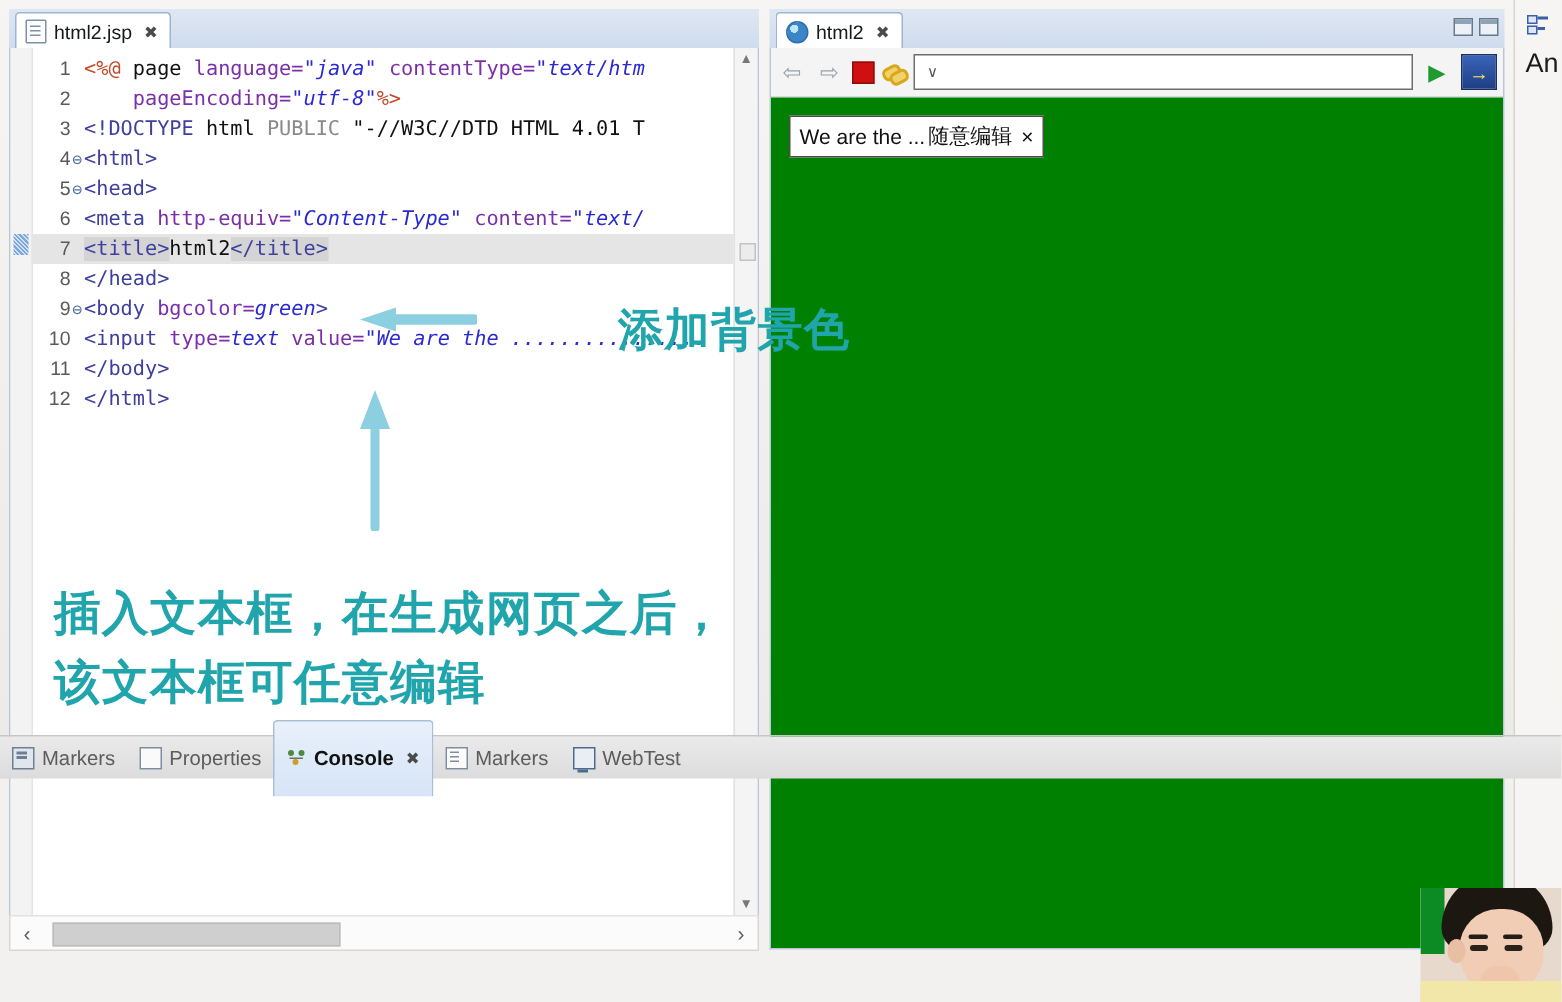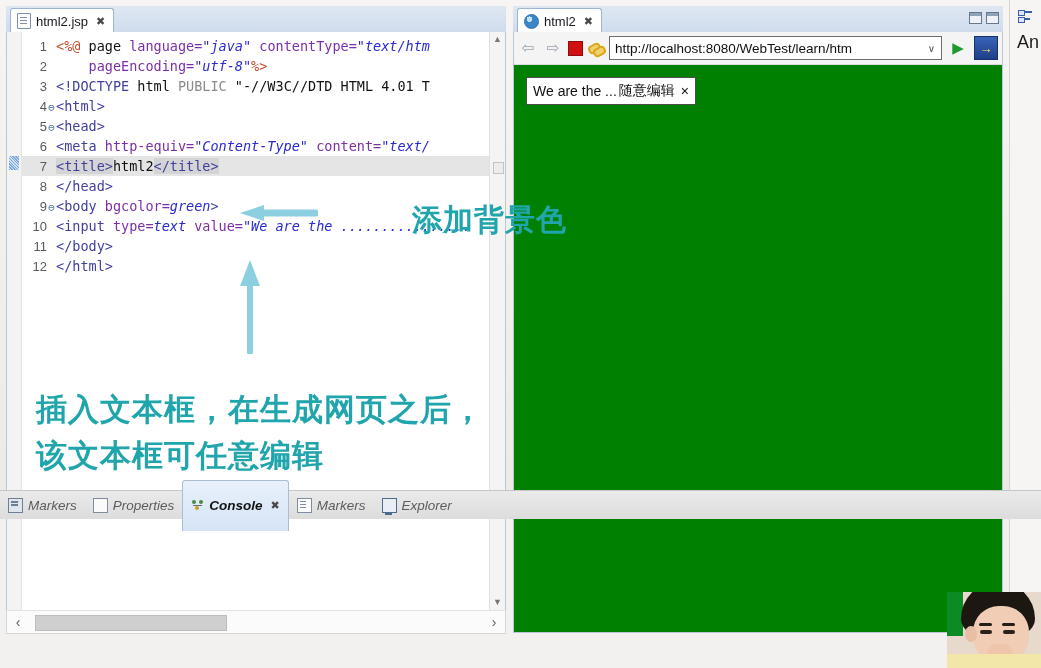--- a/index.html
+++ b/index.html
@@ -116,21 +116,21 @@
   .outline-ico{position:absolute;left:8px;top:10px;width:14px;height:13px;}
   .outline-ico b{position:absolute;left:0;width:5px;height:4px;border:1px solid #3a5fa8;background:#dce8fa;}
   .outline-ico u{position:absolute;left:7px;height:2px;background:#3a5fa8;}
   .outline-label{position:absolute;left:7px;top:32px;font-size:18px;color:#1b1b1b;}
 
   
   #bottom-bar{position:absolute;left:0;bottom:0;width:1041px;height:28px;
     background:linear-gradient(#eaeaea,#dcdcdc);border-top:1px solid #c6c6c6;
     display:flex;align-items:center;}
   .vtab{display:flex;align-items:center;gap:5px;height:26px;padding:12px 8px;
-    font-size:13.5px;color:#5c5c5c;white-space:nowrap;font-style:italic;}
+    font-size:13.5px;color:#5c5c5c;white-space:nowrap;}
   .vtab.active{background:linear-gradient(#e8f0fb,#d6e4f6);border:1px solid #a9bdd6;
     border-bottom:none;color:#111;font-weight:bold;border-radius:3px 3px 0 0;}
   .vico{width:13px;height:13px;display:inline-block;}
   .vico.markers{background:#dfe6ee;border:1px solid #6f7f93;position:relative;}
   .vico.markers::after{content:"";position:absolute;left:2px;top:2px;width:7px;height:2px;
     background:#6f7f93;box-shadow:0 3px 0 #6f7f93;}
   .vico.props{background:#fafafa;border:1px solid #7d8c9e;}
   .vico.props::after{content:"";position:absolute;}
   .vico.servers{position:relative;background:transparent;}
   .vico.servers::before{content:"";position:absolute;left:1px;top:1px;width:4px;height:4px;
@@ -223,21 +223,20 @@
       </div>
     </div>
 
     <div id="browser-body">
       <div class="btoolbar">
         <div class="nav-ico">⇦</div>
         <div class="nav-ico">⇨</div>
         <div class="stop-ico"></div>
         <div class="link-ico"></div>
         <div class="urlbox">
-          <span class="u-text">http://localhost:8080/WebTest/learn/htm</span>
           <span class="u-caret">∨</span>
         </div>
         <div class="go-ico">▶</div>
         <div class="open-ico">→</div>
       </div>
 
       <div class="page-canvas">
         <div class="fake-input">
           <span>We are the ...</span>
           <span class="ime">随意编辑</span>
@@ -282,21 +281,21 @@
         <span class="vico servers"></span>
         <span>Console</span>
         <span class="tab-close">✖</span>
       </div>
       <div class="vtab">
         <span class="vico snip"></span>
         <span>Markers</span>
       </div>
       <div class="vtab">
         <span class="vico console"></span>
-        <span>Explorer</span>
+        <span>WebTest</span>
       </div>
     </div>
 
   <div id="photo">
     <div class="greenL"></div>
     <div class="hair"></div>
     <div class="face"></div>
     <div class="ear"></div>
     <div class="browL"></div>
       <div class="browR"></div>

